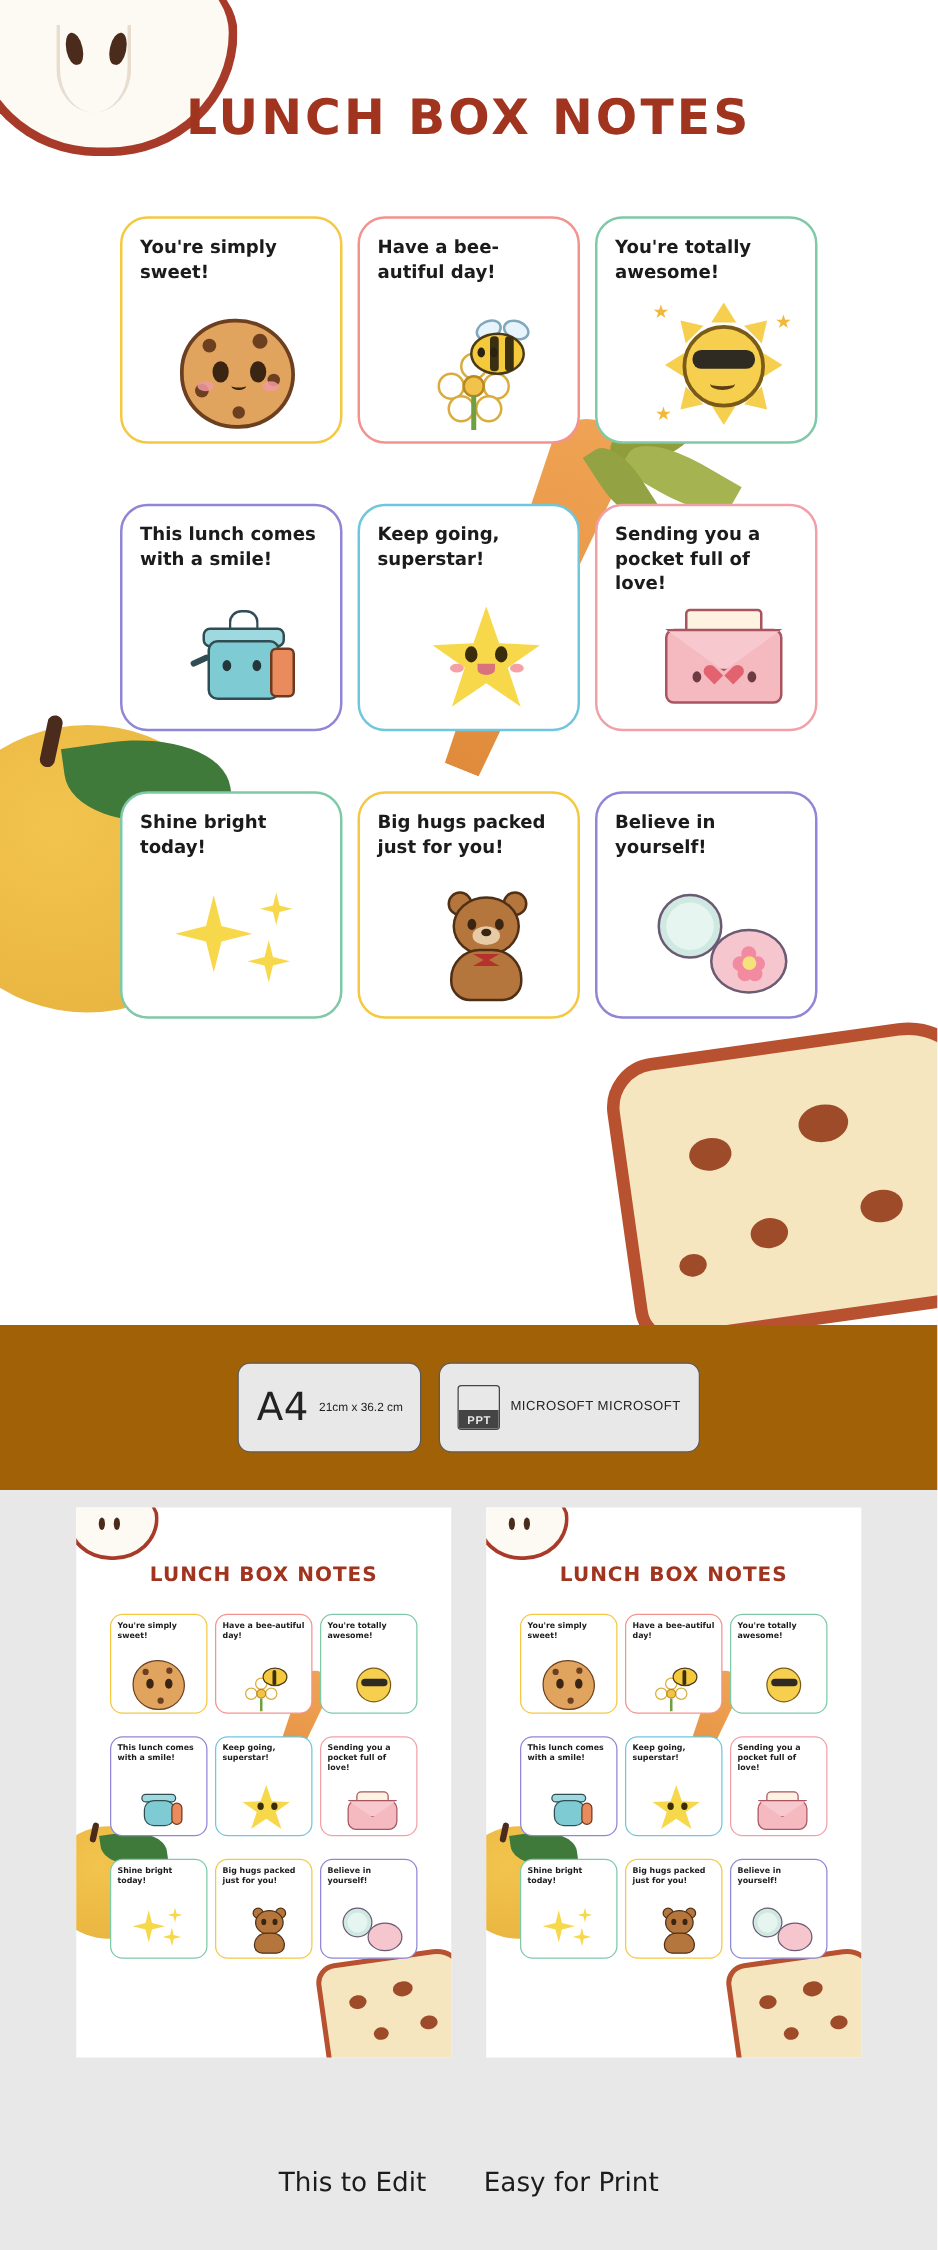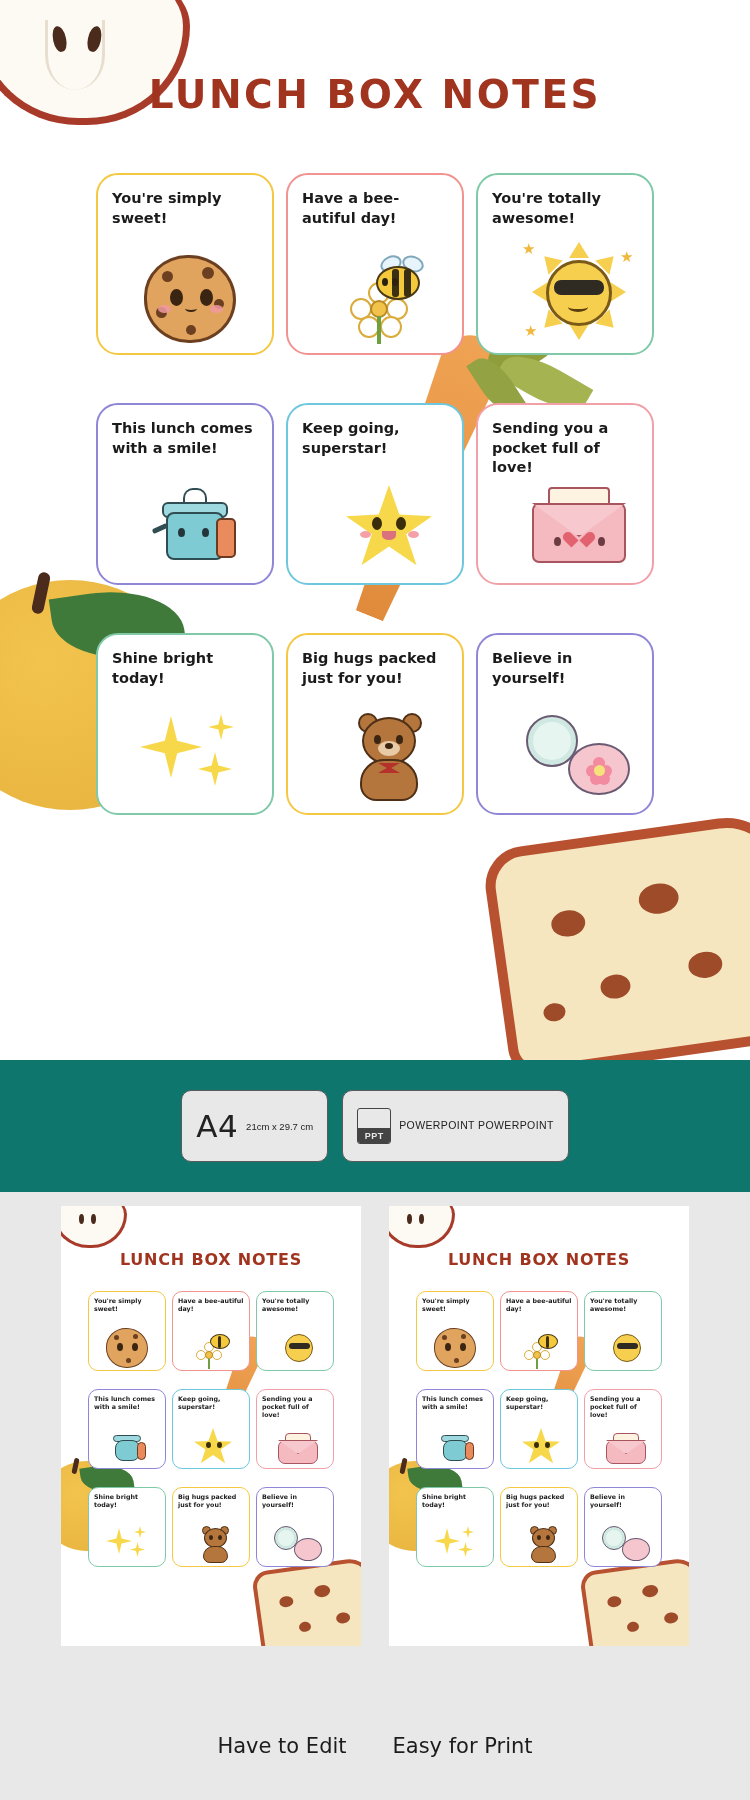--- a/index.html
+++ b/index.html
@@ -235,21 +235,21 @@
   .compact .mirror-in { position: absolute; left: 9px; top: 7px; width: 38px; height: 38px; background: #e6f5f0; border-radius: 50%; }
   .compact .pan { position: absolute; left: 44px; top: 28px; width: 62px; height: 52px; background: #f6c6cf; border: 2.5px solid #6a5a72; border-radius: 50%; }
   .compact .flower { position: absolute; left: 62px; top: 42px; width: 26px; height: 26px; }
   .compact .fp { position: absolute; width: 12px; height: 12px; background: #f28ba0; border-radius: 50%; }
   .compact .fc { position: absolute; left: 8px; top: 8px; width: 11px; height: 11px; background: #f6e27a; border-radius: 50%; }
 
   
   .formats {
     width: 750px;
     height: 132px;
-    background: #0f766e;
+    background: #a16207;
     display: flex;
     align-items: center;
     justify-content: center;
     gap: 14px;
   }
   .fmt {
     height: 72px;
     background: #e8e8e8;
     border: 1.6px solid #5a5a5a;
     border-radius: 10px;
@@ -524,30 +524,30 @@
       </div>
     </div>
 
   </div>
 </div>
 
 <div class="formats">
 
   <div class="fmt">
     <span class="fmt-big">A4</span>
-    <span class="fmt-sub">21cm x 29.7 cm</span>
+    <span class="fmt-sub">21cm x 36.2 cm</span>
   </div>
 
 
 
   <div class="fmt">
     <span class="ppt-icon">
       <span class="bar">PPT</span>
     </span>
-    <span class="fmt-lbl">POWERPOINT POWERPOINT</span>
+    <span class="fmt-lbl">MICROSOFT MICROSOFT</span>
   </div>
 
 </div>
 
 <div class="thumbs">
 
   <div class="thumb a4">
     <div class="t-deco t-apple">
       <div class="skin"></div>
       <div class="seed" style="left:26px;top:22px;"></div>
@@ -802,15 +802,15 @@
               <div class="mirror-in" style="left:4px;top:4px;width:16px;height:16px;"></div>
               <div class="pan" style="left:20px;top:12px;width:28px;height:23px;border-width:1.3px;"></div>
             </div>
           </div>
         </div>
     </div>
   </div>
 </div>
 
 <div class="footer">
-  <span>Have to Edit</span>
+  <span>This to Edit</span>
   <span>Easy for Print</span>
 </div>
 
 </body></html>

